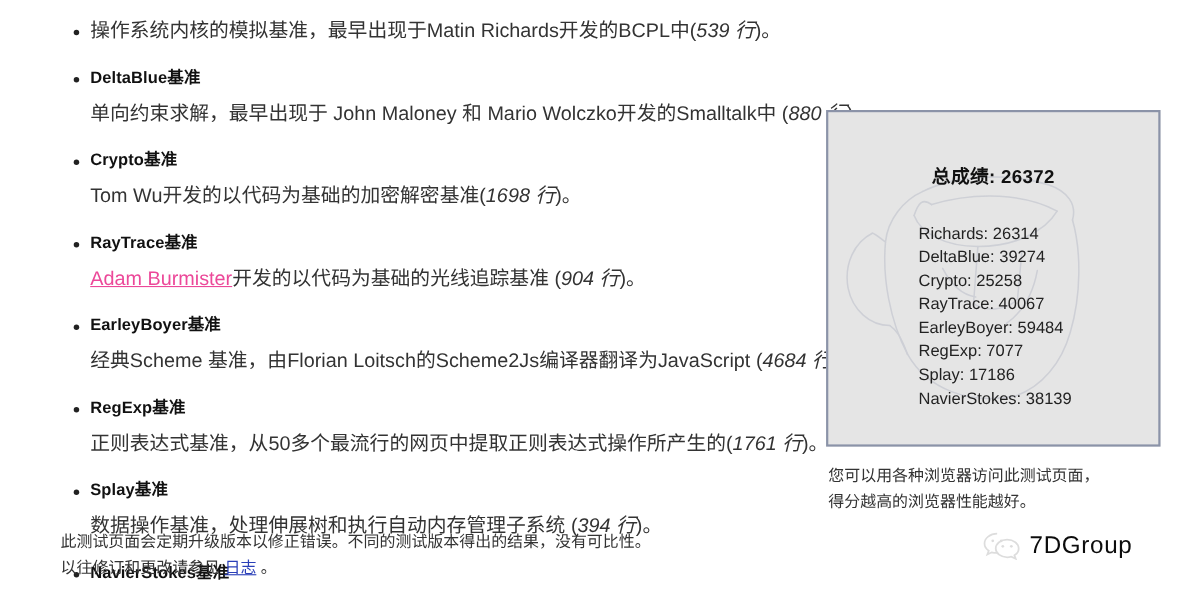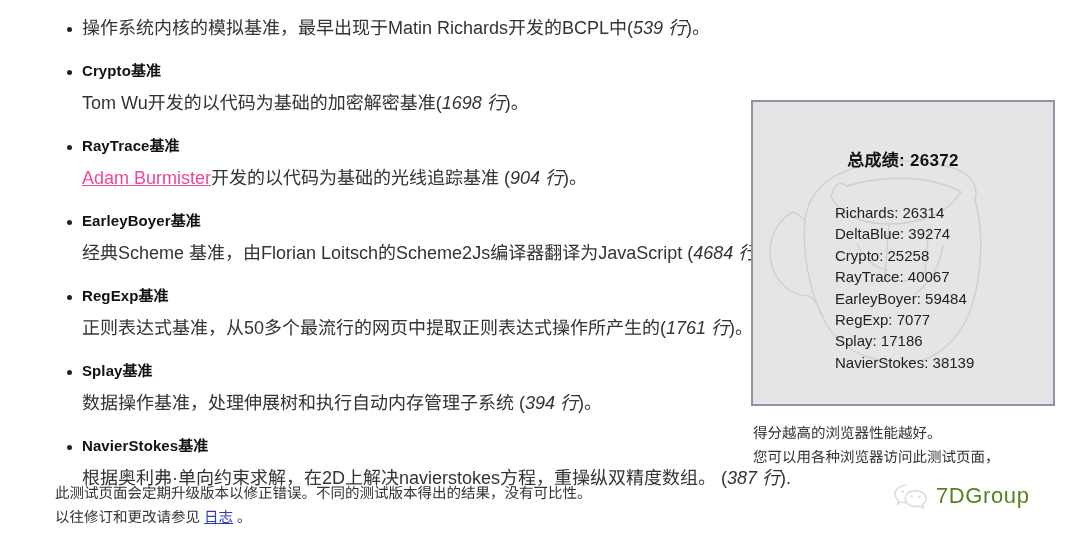--- a/index.html
+++ b/index.html
@@ -161,37 +161,42 @@
     position: absolute;
     left: 893px;
     top: 483px;
     display: flex;
     align-items: center;
     gap: 7px;
     opacity: 0.95;
   }
   .brand-text {
     font-size: 22px;
-    color: #4d7c0f;
+    color: #000000;
     letter-spacing: 0.6px;
     line-height: 1;
   }
 </style>
 </head>
 <body>
 
 <div class="left-col">
 
   <ul class="bench-list">
 
     <li class="bench-item">
       <span class="bullet"></span>
       <div class="bench-desc"><span>操作系统内核的模拟基准，最早出现于Matin Richards开发的BCPL中(</span><span class="lines">539 行</span><span>)。</span></div>
     </li>
 
+    <li class="bench-item">
+      <span class="bullet"></span>
+      <div class="bench-title">DeltaBlue基准</div>
+      <div class="bench-desc"><span>单向约束求解，最早出现于 John Maloney 和 Mario Wolczko开发的Smalltalk中 (</span><span class="lines">880 行</span><span>)。</span></div>
+    </li>
 
     <li class="bench-item">
       <span class="bullet"></span>
       <div class="bench-title">Crypto基准</div>
       <div class="bench-desc"><span>Tom Wu开发的以代码为基础的加密解密基准(</span><span class="lines">1698 行</span><span>)。</span></div>
     </li>
 
     <li class="bench-item">
       <span class="bullet"></span>
       <div class="bench-title">RayTrace基准</div>
@@ -264,22 +269,22 @@
       <li class="score-row">RayTrace: 40067</li>
       <li class="score-row">EarleyBoyer: 59484</li>
       <li class="score-row">RegExp: 7077</li>
       <li class="score-row">Splay: 17186</li>
       <li class="score-row">NavierStokes: 38139</li>
     </ul>
 
   </div>
 
   <div class="right-note">
+    <div>您可以用各种浏览器访问此测试页面，</div>
     <div>得分越高的浏览器性能越好。</div>
-    <div>您可以用各种浏览器访问此测试页面，</div>
   </div>
 
 </div>
 
 <div class="brand">
   <svg width="36" height="26" viewBox="0 0 36 26">
     <g fill="none" stroke="#dcdcdc" stroke-width="1.6">
       <path d="M13.5 2.2 C7 2.2 2 6.2 2 11 C2 13.6 3.5 16 5.9 17.6 L4.6 21 L8.6 19.1
                C10.1 19.5 11.8 19.7 13.5 19.6"></path>
       <path d="M22.6 7.6 C16.8 7.6 12.2 11.2 12.2 15.6 C12.2 20 16.8 23.6 22.6 23.6

